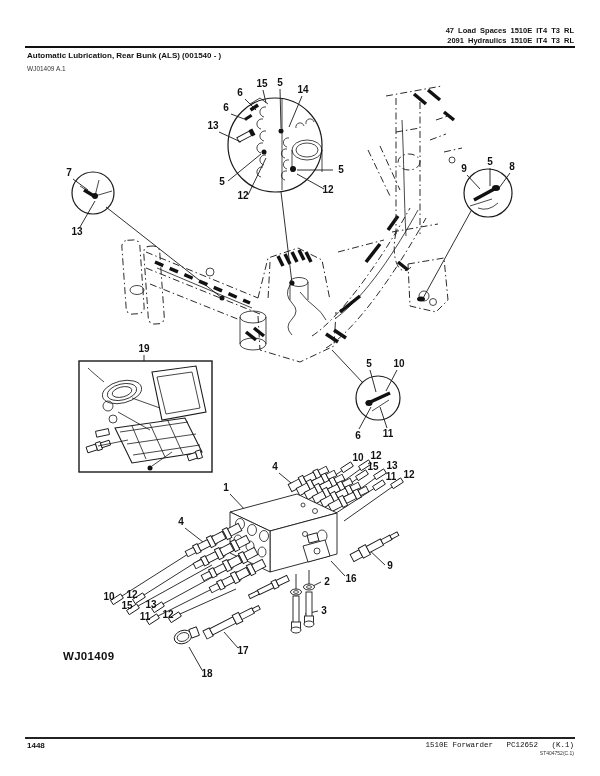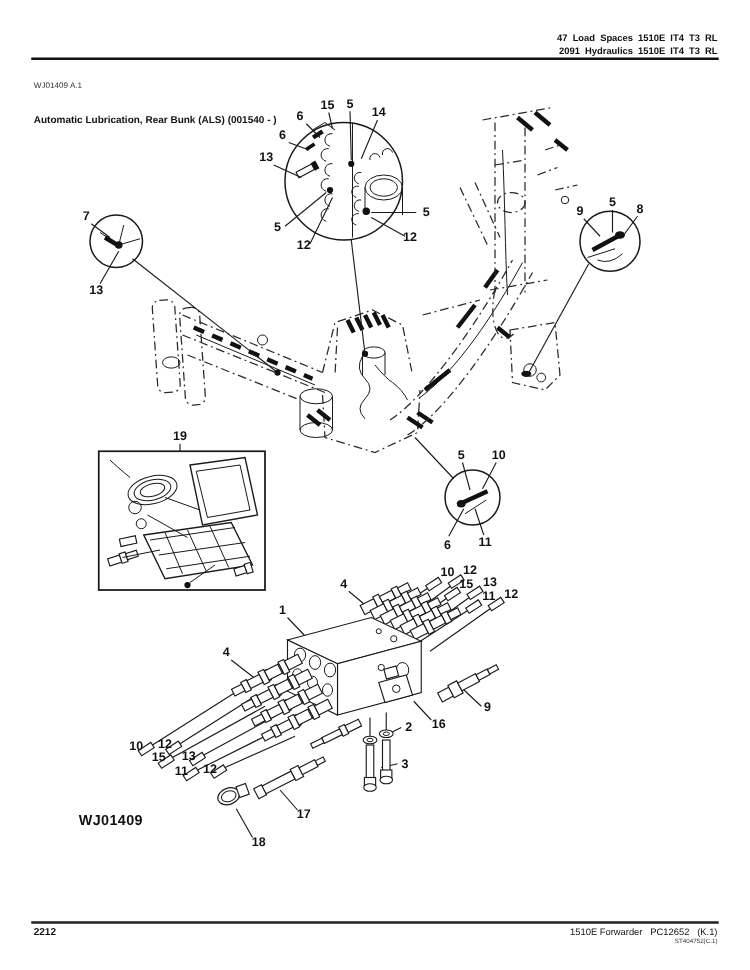--- a/index.html
+++ b/index.html
@@ -3,26 +3,26 @@
 <meta charset="utf-8">
 <style>
   * { margin:0; padding:0; box-sizing:border-box; }
   html,body { width:600px; height:776px; background:#fff; overflow:hidden;
     font-family:"Liberation Sans", sans-serif; color:#111; }
   .page { position:relative; width:600px; height:776px; background:#fff; }
 
   .hdr { position:absolute; top:26px; right:26px; text-align:right;
     font-weight:bold; font-size:7.5px; line-height:10px; word-spacing:2px; }
   .rule-top { position:absolute; top:46px; left:25px; right:25px; height:2px; background:#111; }
-  .title { position:absolute; top:51px; left:27px; font-weight:bold; font-size:8px;margin-top:40px; }
+  .title { position:absolute; top:51px; left:27px; font-weight:bold; font-size:8px; }
   .ref { position:absolute; top:65px; left:27px; font-size:6.5px; color:#333; }
 
   .rule-bot { position:absolute; top:737px; left:25px; right:25px; height:1.5px; background:#222; }
   .pgnum { position:absolute; top:741px; left:27px; font-weight:bold; font-size:8px; }
-  .docline { position:absolute; top:741px; right:26px; font-size:7.5px; white-space:pre; }
+  .docline { position:absolute; top:741px; right:26px; font-size:7.5px; white-space:pre;font-family:Liberation Mono, monospace; }
   .docsub { position:absolute; top:750px; right:26px; font-size:5px; color:#333; }
 
   svg { position:absolute; top:0; left:0; }
   .ln  { stroke:#1a1a1a; stroke-width:1.1; fill:none; }
   .thin{ stroke:#1a1a1a; stroke-width:.8; fill:none; }
   .ld  { stroke:#1a1a1a; stroke-width:.9; fill:none; }
   .dd  { stroke:#2a2a2a; stroke-width:1; fill:none; stroke-dasharray:7 3 1.5 3; }
   .hp  { stroke:#111; stroke-width:3.5; fill:none; }
   .blk { fill:#111; stroke:none; }
   .wfill { fill:#fff; stroke:#1a1a1a; stroke-width:.9; }
@@ -347,17 +347,17 @@
         <text x="390" y="569" class="callout">9</text>
         <text x="351" y="582" class="callout">16</text>
         <text x="327" y="585" class="callout">2</text>
         <text x="324" y="614" class="callout">3</text>
         <text x="243" y="654" class="callout">17</text>
         <text x="207" y="677" class="callout">18</text>
       </g>
   </svg>
 
   <div class="rule-bot"></div>
-  <div class="pgnum">2212</div>
+  <div class="pgnum">1448</div>
   <div class="docline">1510E Forwarder   PC12652   (K.1)</div>
   <div class="docsub">ST404752(C.1)</div>
 
 </div>
 
 </body></html>

